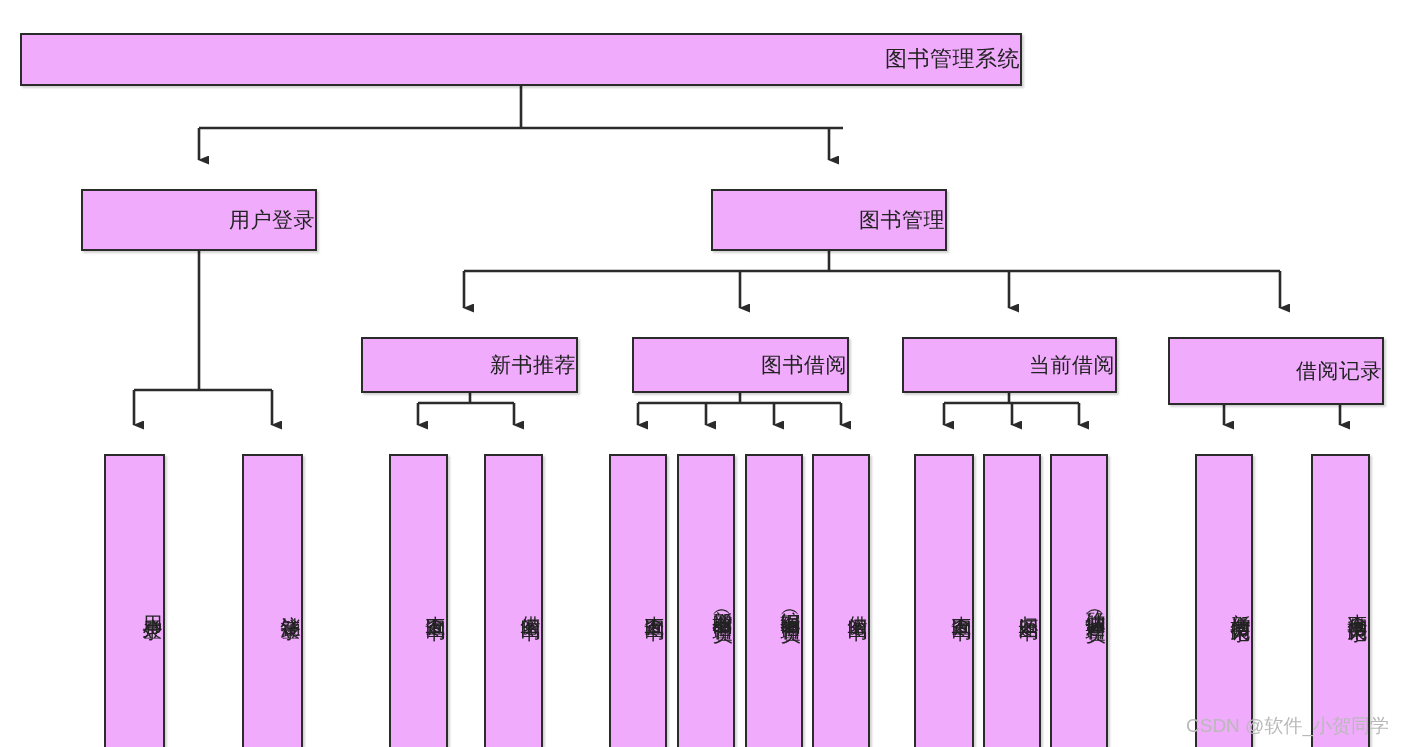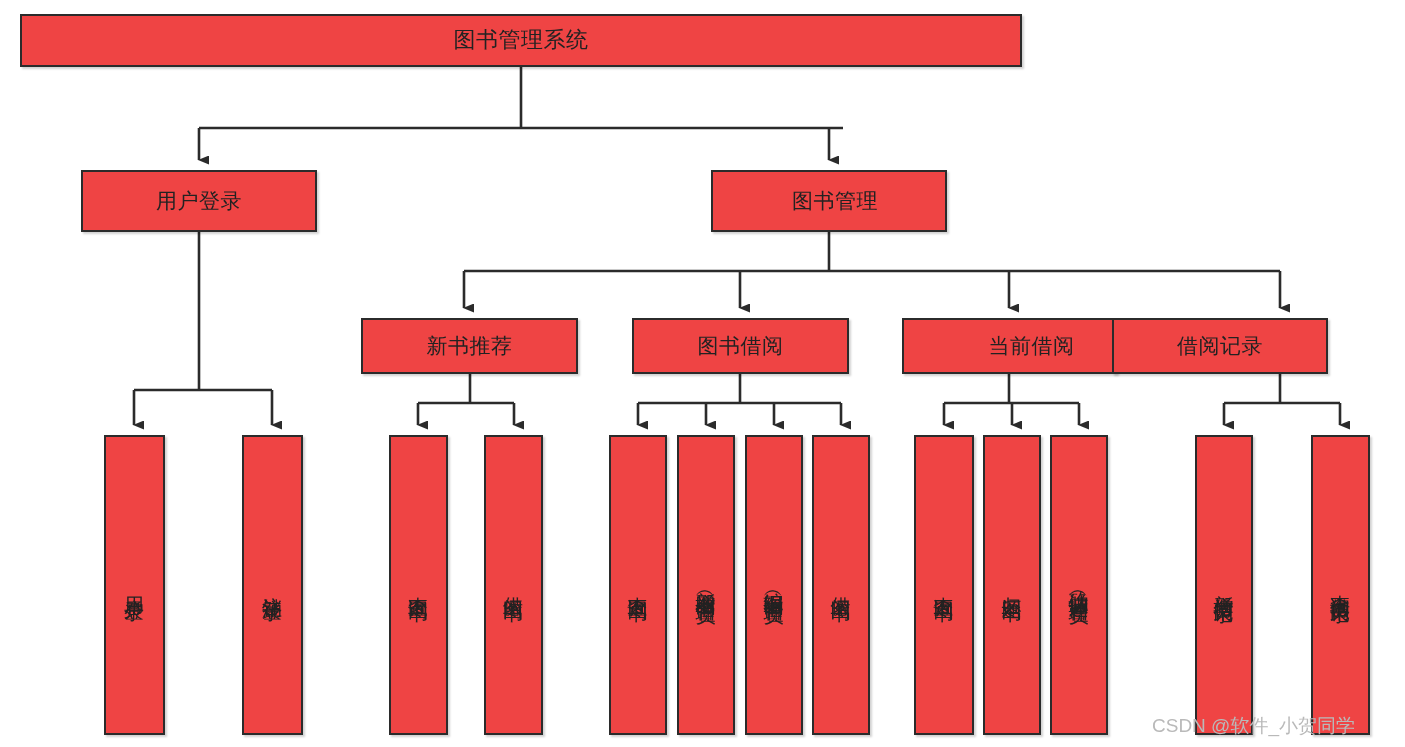--- a/index.html
+++ b/index.html
@@ -22,47 +22,48 @@
   svg.wires {
     position: absolute;
     left: 0;
     top: 0;
     width: 1405px;
     height: 747px;
   }
   .node {
     position: absolute;
     box-sizing: border-box;
-    background: #ef4444;
+    background: #f0abfc;
     border: 2.5px solid #2b2b2b;
     display: flex;
     align-items: center;
-    justify-content: center;
+    justify-content: flex-end;
     box-shadow: 2px 2px 2px rgba(0,0,0,0.18);
     z-index: 2;
+    margin-top: 19px;
   }
   .node-label {
     color: #222222;
     font-size: 21px;
     line-height: 1.12;
     letter-spacing: 0.5px;
     white-space: nowrap;
     text-align: center;
   }
   .node.vertical .node-label {
     writing-mode: vertical-rl;
     text-orientation: upright;
     font-size: 20px;
     letter-spacing: 2px;
     line-height: 1;
   }
   .node.root .node-label { font-size: 22px; }
   .watermark {
     position: absolute;
-    left: 1152px;
+    left: 1186px;
     top: 713px;
     font-size: 19px;
     color: #b9b9b9;
     white-space: nowrap;
     z-index: 5;
     font-family: "Liberation Sans", "DejaVu Sans", sans-serif;
   }
 </style>
 </head>
 <body>
@@ -132,21 +133,21 @@
 
   <div class="node" style="left:632px; top:318px; width:217px; height:56px;">
     <span class="node-label">图书借阅</span>
   </div>
   <div class="node" style="left:361px; top:318px; width:217px; height:56px;">
     <span class="node-label">新书推荐</span>
   </div>
   <div class="node" style="left:902px; top:318px; width:215px; height:56px;padding-left:44px;">
     <span class="node-label">当前借阅</span>
   </div>
-  <div class="node" style="left:1112px; top:318px; width:216px; height:56px;">
+  <div class="node" style="left:1168px; top:318px; width:216px; height:68px;">
     <span class="node-label">借阅记录</span>
   </div>
 
   <div class="node vertical" style="left:104px; top:435px; width:61px; height:300px;">
     <span class="node-label">用户登录</span>
   </div>
   <div class="node vertical" style="left:242px; top:435px; width:61px; height:300px;">
     <span class="node-label">注销登录</span>
   </div>
   <div class="node vertical" style="left:389px; top:435px; width:59px; height:300px;">

